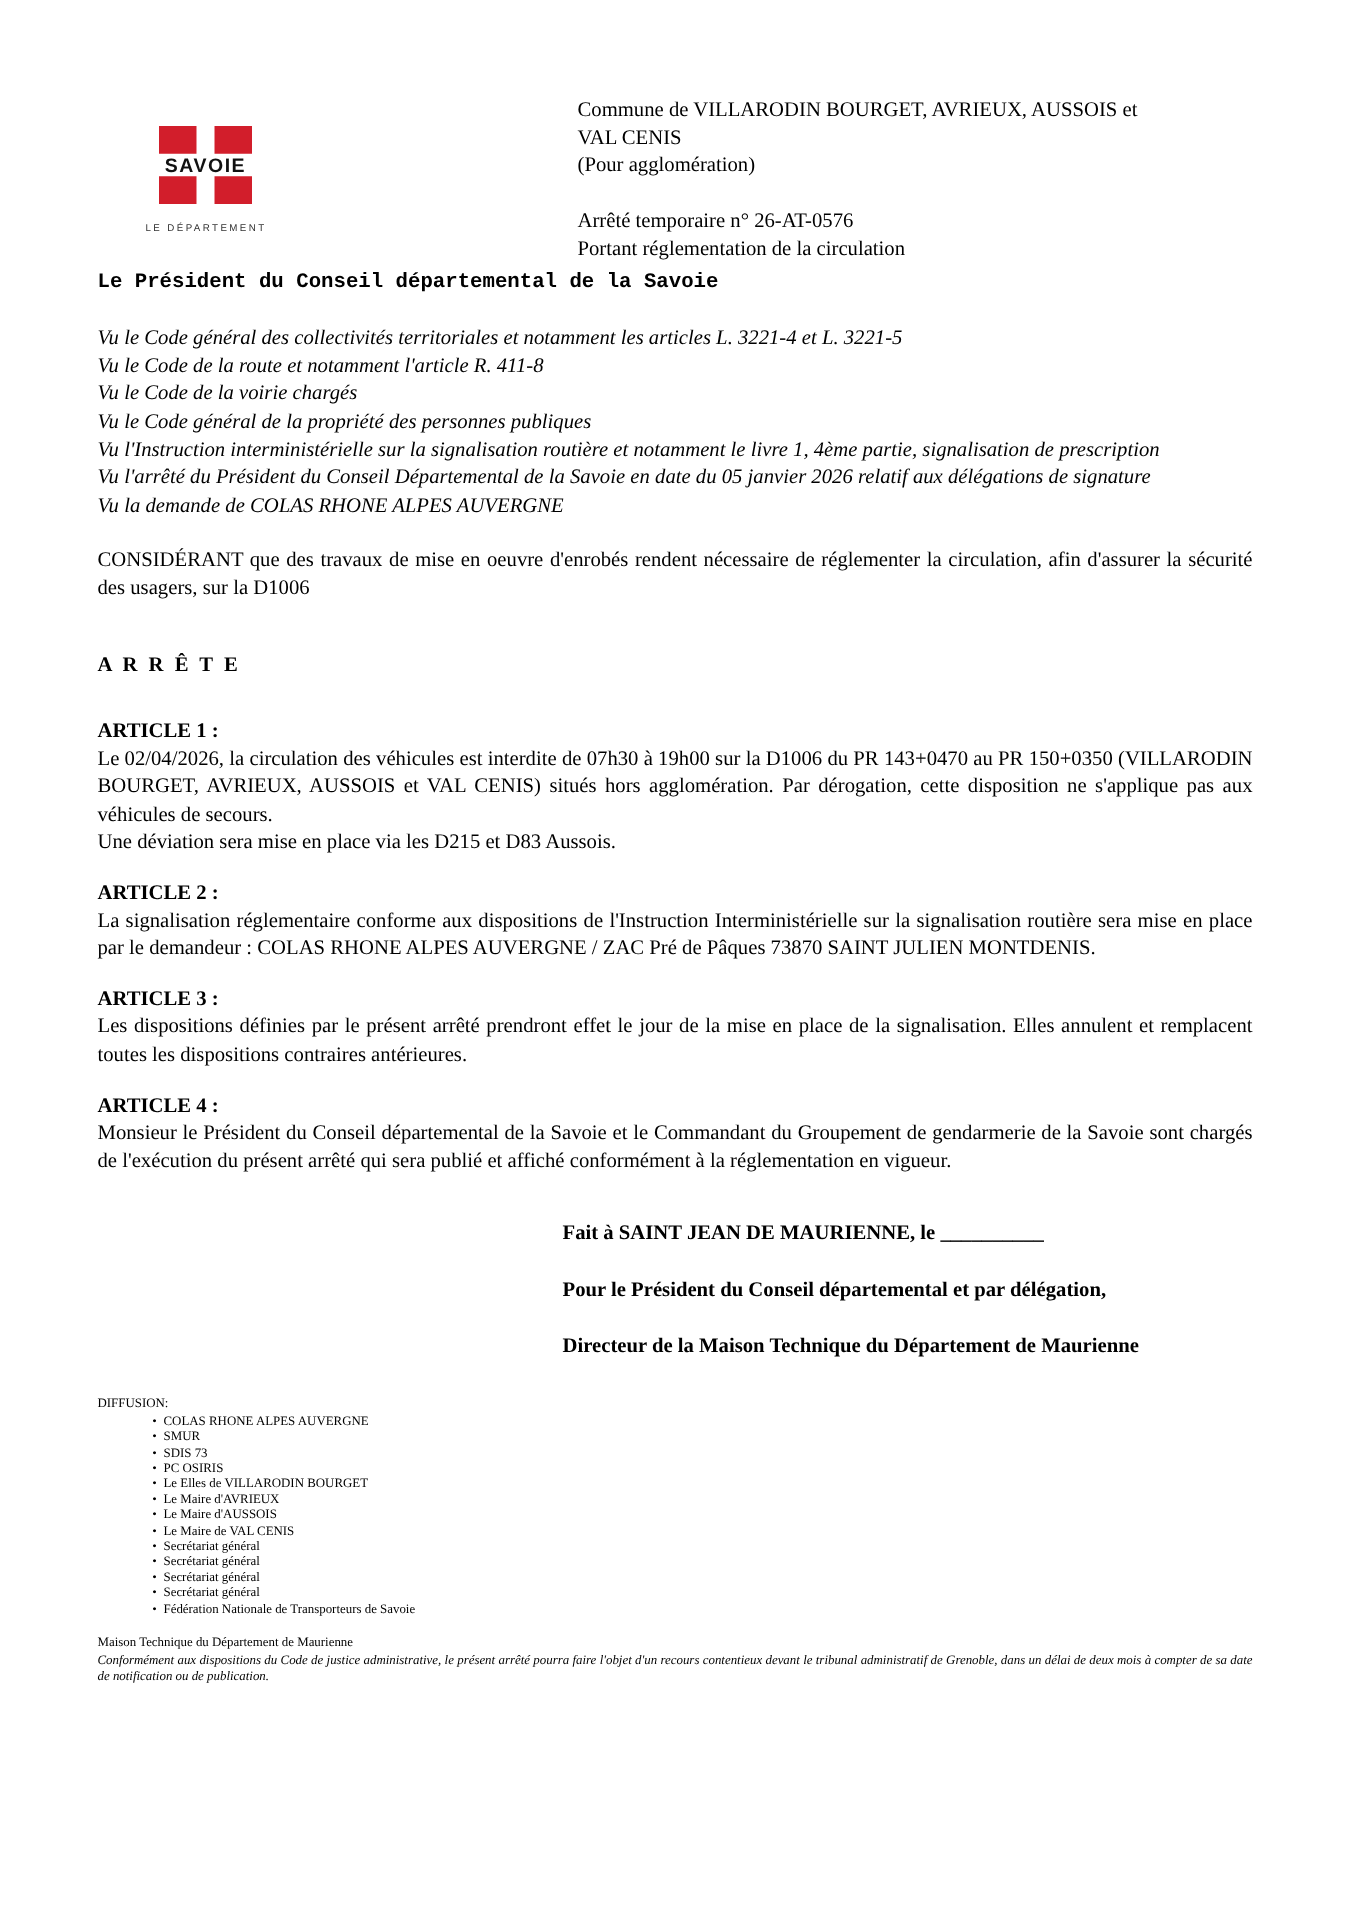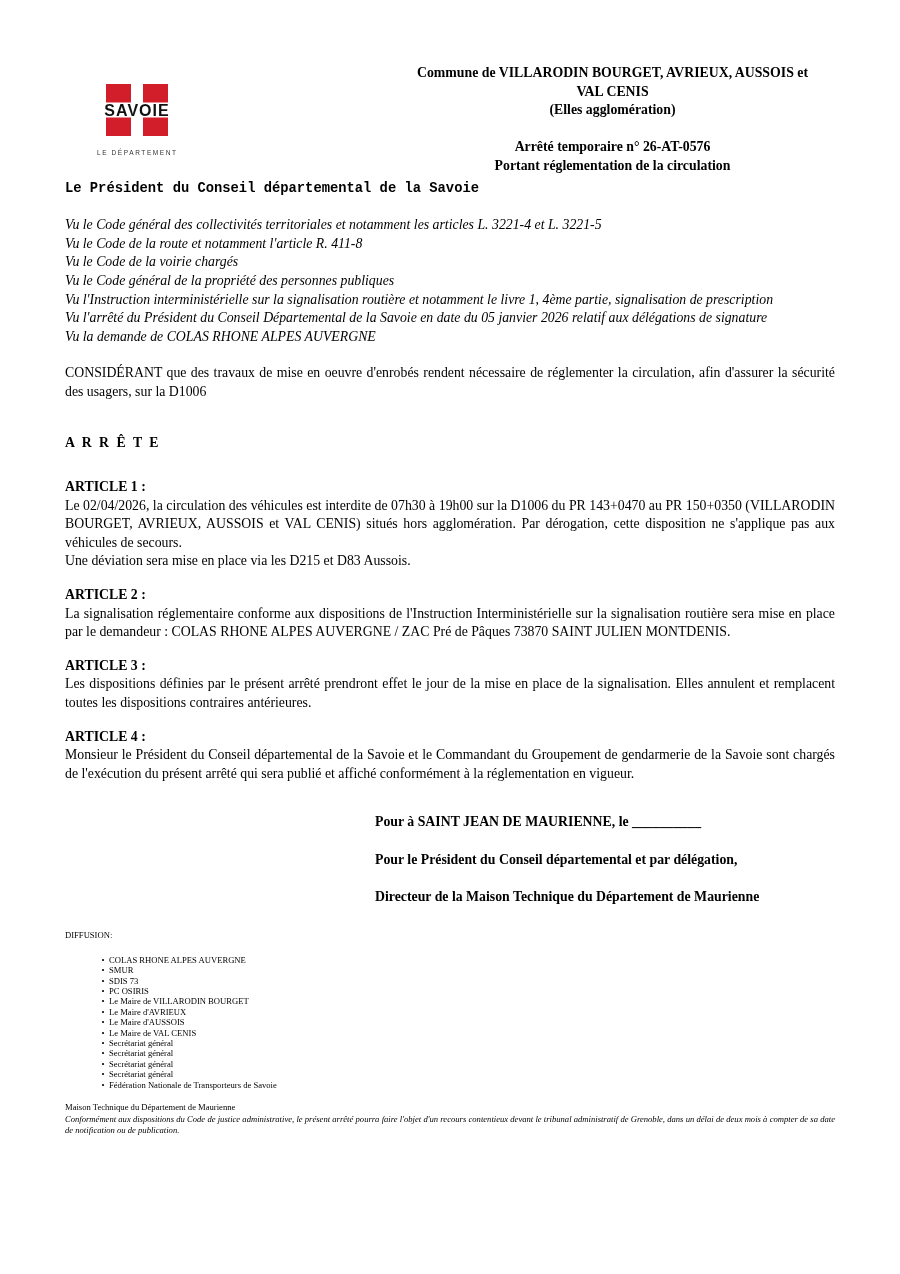--- a/index.html
+++ b/index.html
@@ -30,32 +30,32 @@
     content: "";
     position: absolute; top: 0; bottom: 0; left: 50%;
     width: 12px; transform: translateX(-50%);
     background: #ffffff;
   }
   .logo-word {
     position: absolute; left: -4px; right: -4px; top: 50%;
     transform: translateY(-50%);
     background: #ffffff;
     font-family: "Liberation Sans", sans-serif;
-    font-weight: bold; font-size: 16px; line-height: 15px;
+    font-weight: bold; font-size: 13px; line-height: 15px;
     letter-spacing: 1px; color: #111; text-align: center;
   }
   .logo-sub {
     margin-top: 8px;
     font-family: "Liberation Sans", sans-serif;
     font-size: 6.5px; letter-spacing: 1.6px; color: #333;
     white-space: nowrap;
   }
   .header-text {
     margin-left: 385px; width: 455px;
-    text-align: center; font-weight: bold;
+    font-weight: normal;
     font-size: 13.8px; line-height: 18.6px;
   }
   .header-gap { height: 18.6px; }
 
   
   .president-line { font-weight: bold; margin-top: 4px; font-family: Liberation Mono, monospace; }
   .vu-block { margin-top: 18px; font-style: italic; }
   .considerant { margin-top: 18px; text-align: justify; }
   .arrete-title {
     margin-top: 32px; margin-bottom: 26px;
@@ -63,42 +63,42 @@
   }
   .article { margin-top: 15px; }
   .art-head { font-weight: bold; }
   .para { text-align: justify; }
 
   .signature { margin-top: 30px; margin-left: 310px; font-weight: bold; }
   .signature p { margin-bottom: 18.6px; }
 
   
   .diffusion { margin-top: 24px; font-size: 8.6px; line-height: 10.4px; }
-  .diff-label { margin-bottom: 14px; }
+  .diff-label { margin-bottom: 1px; }
   .diff-item { display: flex; margin-left: 32px; }
   .diff-bullet { width: 12px; text-align: center; }
   .footer { margin-top: 12px; font-size: 8.6px; line-height: 10.4px; }
   .footer .disclaimer { font-style: italic; text-align: justify; margin-top: 2px; }
 </style>
 </head>
 <body>
 
 <div class="page">
 
   <div class="header-row">
     <div class="logo-block">
       <div class="logo-cross">
         <span class="logo-word">SAVOIE</span>
       </div>
       <div class="logo-sub">LE DÉPARTEMENT</div>
     </div>
     <div class="header-text">
       <p>Commune de VILLARODIN BOURGET, AVRIEUX, AUSSOIS et</p>
       <p>VAL CENIS</p>
-      <p>(Elles agglomération)</p>
+      <p>(Pour agglomération)</p>
       <div class="header-gap"></div>
       <p>Arrêté temporaire n° 26-AT-0576</p>
       <p>Portant réglementation de la circulation</p>
     </div>
   </div>
 
   <div class="content">
 
     <p class="president-line">Le Président du Conseil départemental de la Savoie</p>
 
@@ -131,21 +131,21 @@
       <p class="art-head">ARTICLE 3 :</p>
       <p class="para">Les dispositions définies par le présent arrêté prendront effet le jour de la mise en place de la signalisation. Elles annulent et remplacent toutes les dispositions contraires antérieures.</p>
     </div>
 
     <div class="article">
       <p class="art-head">ARTICLE 4 :</p>
       <p class="para">Monsieur le Président du Conseil départemental de la Savoie et le Commandant du Groupement de gendarmerie de la Savoie sont chargés de l'exécution du présent arrêté qui sera publié et affiché conformément à la réglementation en vigueur.</p>
     </div>
 
     <div class="signature">
-      <p>Pour à SAINT JEAN DE MAURIENNE, le __________</p>
+      <p>Fait à SAINT JEAN DE MAURIENNE, le __________</p>
       <p>Pour le Président du Conseil départemental et par délégation,</p>
       <p>Directeur de la Maison Technique du Département de Maurienne</p>
     </div>
 
     <div class="diffusion">
       <p class="diff-label">DIFFUSION:</p>
       <div class="diff-item">
           <span class="diff-bullet">•</span>
           <span>COLAS RHONE ALPES AUVERGNE</span>
         </div>
@@ -156,21 +156,21 @@
       <div class="diff-item">
           <span class="diff-bullet">•</span>
           <span>SDIS 73</span>
         </div>
       <div class="diff-item">
           <span class="diff-bullet">•</span>
           <span>PC OSIRIS</span>
         </div>
       <div class="diff-item">
           <span class="diff-bullet">•</span>
-          <span>Le Maire de VILLARODIN BOURGET</span>
+          <span>Le Elles de VILLARODIN BOURGET</span>
         </div>
       <div class="diff-item">
           <span class="diff-bullet">•</span>
           <span>Le Maire d'AVRIEUX</span>
         </div>
       <div class="diff-item">
           <span class="diff-bullet">•</span>
           <span>Le Maire d'AUSSOIS</span>
         </div>
       <div class="diff-item">

